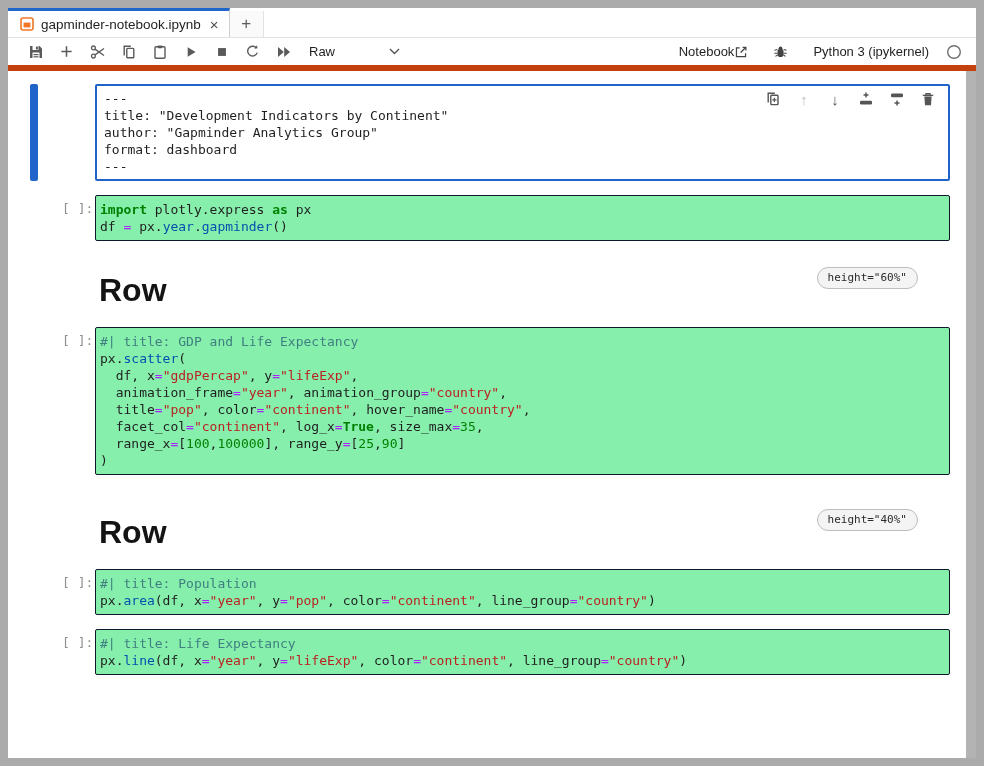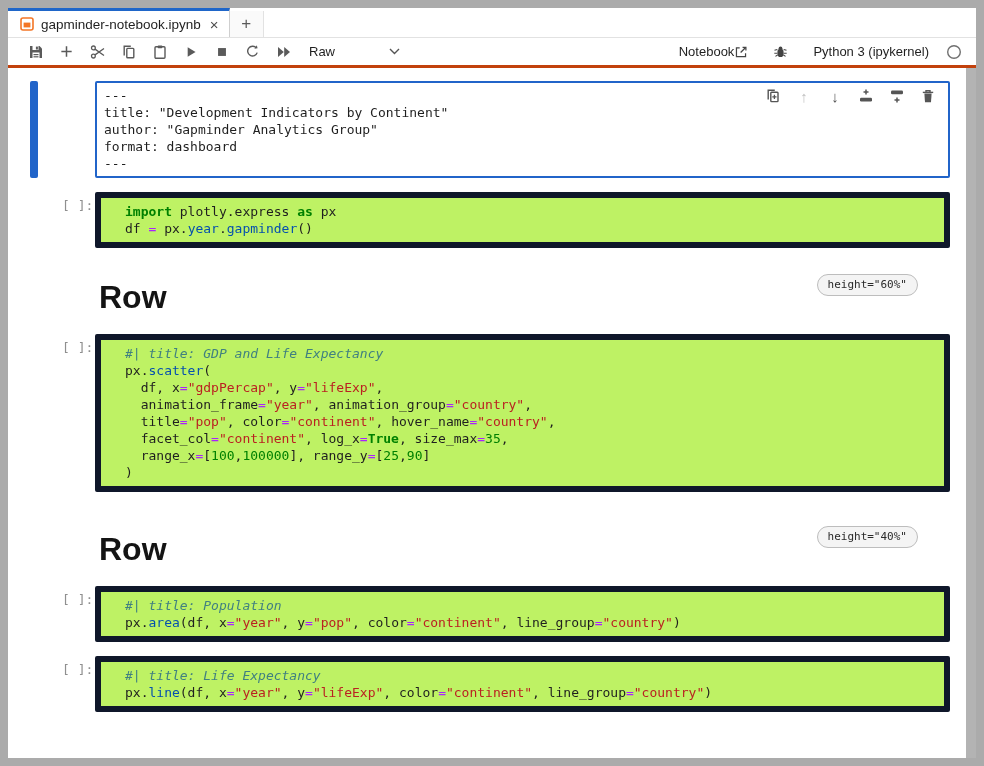--- a/index.html
+++ b/index.html
@@ -21,21 +21,21 @@
   }
   .tab-close{font-size:15px;color:#4d4d4d;margin-left:2px;line-height:1;}
   .tab-add{
     width:33px;display:flex;align-items:center;justify-content:center;
     background:#fafafa;border-right:1px solid #e2e2e2;color:#5a5a5a;
     font-size:17px;margin-top:3px;
   }
   
   .toolbar{
     height:27px;display:flex;align-items:center;
-    padding:0 14px 0 12px;border-bottom:3px solid #c2410c;background:#fff;
+    padding:0 14px 0 12px;border-bottom:6px solid #c2410c;background:#fff;
   }
   .tbtn{width:31px;height:24px;display:flex;align-items:center;justify-content:center;color:#5a5a5a;}
   .dropdown{display:flex;align-items:center;margin-left:10px;font-size:13px;color:#1f1f1f;}
   .dropdown .dd-label{min-width:42px;}
   .dropdown .chev{margin-left:38px;display:flex;align-items:center;}
   .spacer{flex:1;}
   .tb-right{display:flex;align-items:center;gap:17px;font-size:13px;color:#1f1f1f;}
   .nb-menu{display:flex;align-items:center;}
   
   .content{flex:1;position:relative;overflow:hidden;padding:13px 26px 0 22px;background:#fff;}
@@ -45,33 +45,33 @@
   #cells .cellrow:nth-child(3){margin-top:12px;}
   #cells .cellrow:nth-child(5){margin-top:20px;}
   .collapser{width:8px;border-radius:2px;margin-right:24px;background:transparent;flex:none;}
   .cell-selected .collapser{background:#2164c9;}
   .prompt{
     width:33px;flex:none;padding-top:6px;
     font-family:"DejaVu Sans Mono", monospace;font-size:13px;color:#8f8f8f;
     white-space:pre;
   }
   .editor{
-    flex:1;background:#bef264;border:6px solid #0f172a;border-radius:2px;
-    padding:5px 24px;
+    flex:1;background:#86efac;border:1px solid #0f172a;border-radius:2px;
+    padding:5px 4px;
     font-family:"DejaVu Sans Mono", monospace;font-size:13px;line-height:17px;color:#1f1f1f;
     overflow:hidden;
   }
   .cell-selected .editor{background:#fff;border:2px solid #2164c9;padding:4px 7px;}
   .line{white-space:pre;height:17px;}
   .tk-k{color:#008000;font-weight:bold;}
   .tk-s{color:#ba2121;}
   .tk-o{color:#aa22ff;}
   .tk-p{color:#0550ae;}
   .tk-n{color:#008000;}
-  .tk-c{color:#408080;font-style:italic;}
+  .tk-c{color:#408080;}
   .tk-t{color:#1f1f1f;}
   
   .cellrow.md{padding:8px 0;}
   .mdbody h2{
     margin:0;padding-left:4px;font-size:32px;line-height:30px;
     font-weight:700;color:#141414;letter-spacing:0;
   }
   .badge{
     position:absolute;top:0;right:32px;
     font-family:"DejaVu Sans Mono", monospace;font-size:11px;color:#2a2a2a;

